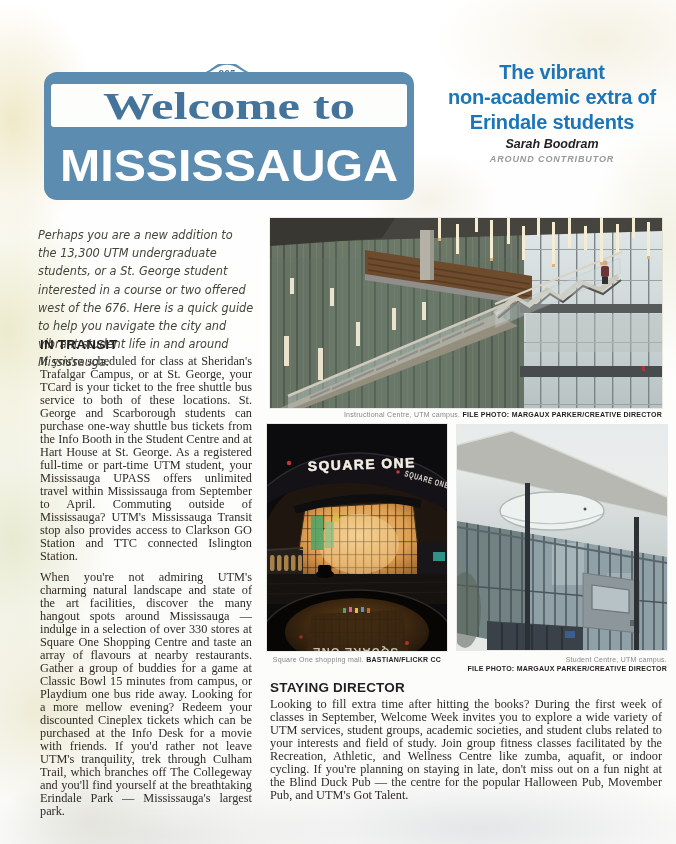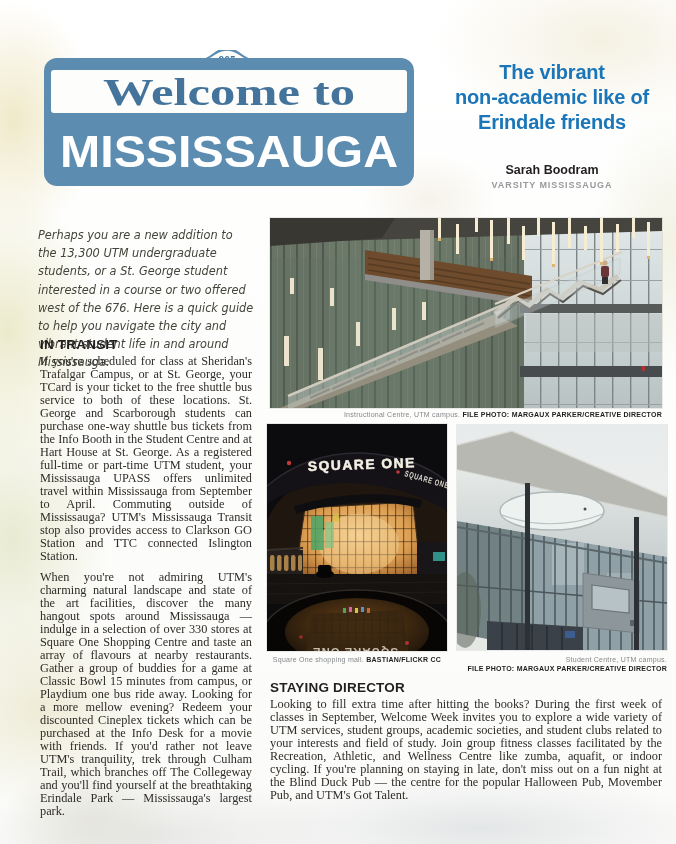--- a/index.html
+++ b/index.html
@@ -14,26 +14,26 @@
     radial-gradient(ellipse 120px 90px  at 90px 820px, rgba(214,214,200,.45), rgba(214,214,200,0) 72%),
     radial-gradient(ellipse 230px 120px at 600px 40px, rgba(238,232,208,.6),  rgba(238,232,208,0) 72%),
     radial-gradient(ellipse 110px 190px at 670px 240px,rgba(231,229,202,.5),  rgba(231,229,202,0) 72%),
     radial-gradient(ellipse 90px 60px   at 430px 200px,rgba(236,231,212,.5),  rgba(236,231,212,0) 75%),
     radial-gradient(ellipse 320px 70px  at 480px 828px,rgba(204,209,213,.5),  rgba(204,209,213,0) 75%),
     radial-gradient(ellipse 260px 80px  at 160px 836px,rgba(208,211,208,.45), rgba(208,211,208,0) 75%),
     linear-gradient(180deg,#ffffff, #fbfbf9);}
   .layer{position:absolute;z-index:1;}
 
   
-  .sign{left:44px;top:50px;width:370px;height:138px;}
+  .sign{left:44px;top:64px;width:370px;height:138px;}
 
   
   .headline{left:437px;top:60px;width:230px;text-align:center;}
   .headline .t{font-size:20px;line-height:25px;font-weight:bold;color:#1b76b9;letter-spacing:-.2px;}
-  .byline{margin-top:28px;}
+  .byline{margin-top:2px;font-style:italic;}
   .byline .a{font-size:12.5px;font-weight:bold;color:#231f20;}
   .byline .r{font-size:9px;font-weight:bold;color:#97999c;letter-spacing:.9px;margin-top:3px;}
 
   
   .intro{left:38px;top:226px;width:216px;font-style:italic;font-size:12.6px;line-height:18.2px;
          color:#42453a;font-family:"DejaVu Sans",sans-serif;font-stretch:condensed;}
 
   
   .sec-h{font-size:13.5px;font-weight:bold;color:#231f20;letter-spacing:.2px;font-family:"Liberation Sans",sans-serif;}
   .sec-b{font-family:"Liberation Serif",serif;font-size:12.3px;line-height:13px;color:#2f2b27;
@@ -67,26 +67,26 @@
       <rect x="0" y="8" width="370" height="128" rx="13" fill="#5c8cb0"></rect>
       <rect x="7" y="20" width="356" height="43" rx="3" fill="#fdfdfb"></rect>
       <text x="185" y="55" text-anchor="middle" font-family="Liberation Serif,serif" font-weight="bold" font-size="37" fill="#44749c" textLength="252" lengthAdjust="spacingAndGlyphs">Welcome to</text>
       <text x="185" y="117" text-anchor="middle" font-family="Liberation Sans,sans-serif" font-weight="bold" font-size="45" fill="#ffffff" textLength="338" lengthAdjust="spacingAndGlyphs">MISSISSAUGA</text>
     </svg>
   </div>
 
   <div class="layer headline">
     <div class="t">
       <div>The vibrant</div>
-      <div>non-academic like of</div>
-      <div>Erindale friends</div>
+      <div>non-academic extra of</div>
+      <div>Erindale students</div>
     </div>
     <div class="byline">
       <div class="a">Sarah Boodram</div>
-      <div class="r">VARSITY MISSISSAUGA</div>
+      <div class="r">AROUND CONTRIBUTOR</div>
     </div>
   </div>
 
   <div class="layer intro">Perhaps you are a new addition to the 13,300 UTM undergraduate students, or a St. George student interested in a course or two offered west of the 676. Here is a quick guide to help you navigate the city and vibrant student life in and around Mississauga.</div>
 
   <div class="layer transit">
     <div class="sec-h">IN TRANSIT</div>
     <div class="sec-b">If you're scheduled for class at Sheridan's Trafalgar Campus, or at St. George, your TCard is your ticket to the free shuttle bus service to both of these locations. St. George and Scarborough students can purchase one-way shuttle bus tickets from the Info Booth in the Student Centre and at Hart House at St. George. As a registered full-time or part-time UTM student, your Mississauga UPASS offers unlimited travel within Mississauga from September to April. Commuting outside of Mississauga? UTM's Mississauga Transit stop also provides access to Clarkson GO Station and TTC connected Islington Station.</div>
   </div>
   <div class="layer around">

